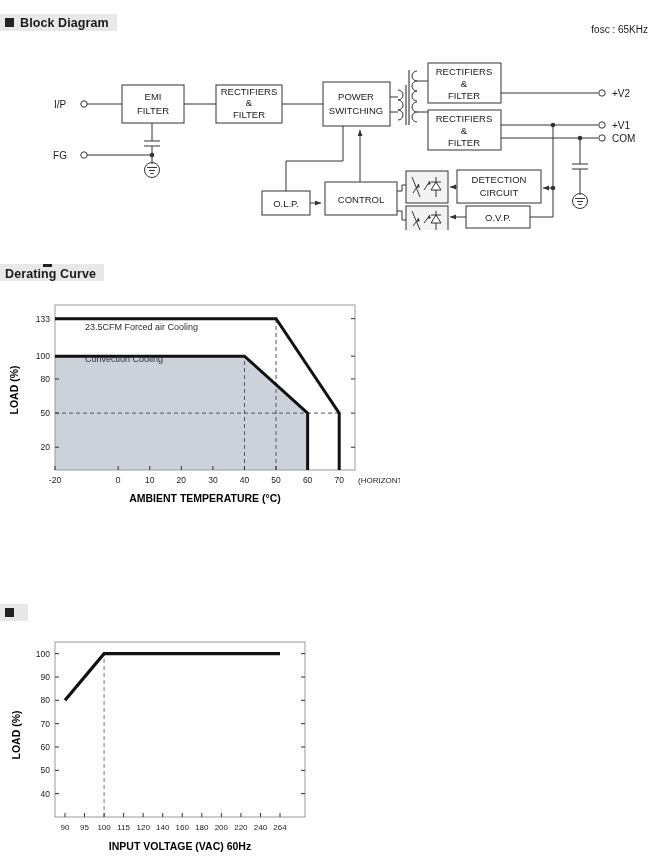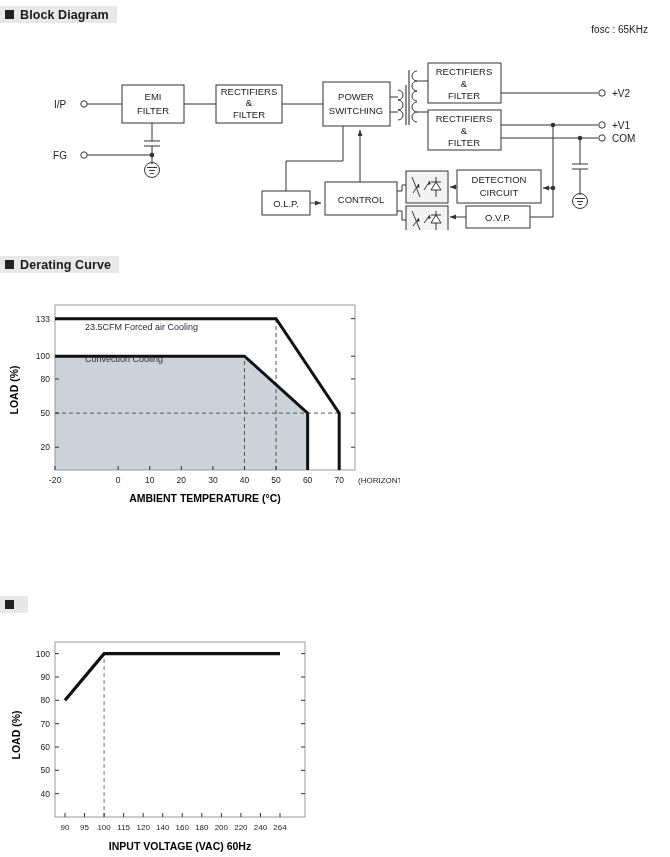--- a/index.html
+++ b/index.html
@@ -1,23 +1,23 @@
 <!DOCTYPE html>
 <html><head>
 <meta charset="utf-8">
 <style>
   html,body{margin:0;padding:0;background:#fff;}
   body{width:670px;height:857px;position:relative;font-family:"Liberation Sans",sans-serif;color:#1a1a1a;overflow:hidden;}
 
-  .section-header{position:absolute;background:#e8e8e8;display:flex;align-items:center;height:17px;padding:0 8px 0 5px;}
+  .section-header{position:absolute;background:#e8e8e8;display:flex;align-items:center;height:17px;padding:0 8px 0 5px;margin-top:8px;}
   .section-header .sq{width:9px;height:9px;background:#222;margin-right:6px;display:inline-block;}
   .section-header .ttl{font-size:12.5px;font-weight:bold;letter-spacing:.1px;white-space:nowrap;}
 
   #blk-hdr{left:0;top:6px;}
-  #der-hdr{left:0;top:256px;}
+  #der-hdr{left:0;top:256px;flex-direction:column;}
   #vol-hdr{left:0;top:596px;}
 
   .fosc{position:absolute;right:22px;top:24px;font-size:10px;white-space:nowrap;}
 
   
   #bd{position:absolute;left:0;top:30px;width:670px;height:200px;}
 
   
   .chart-wrap{position:absolute;}
   #der-chart{left:0;top:290px;width:400px;height:215px;}

